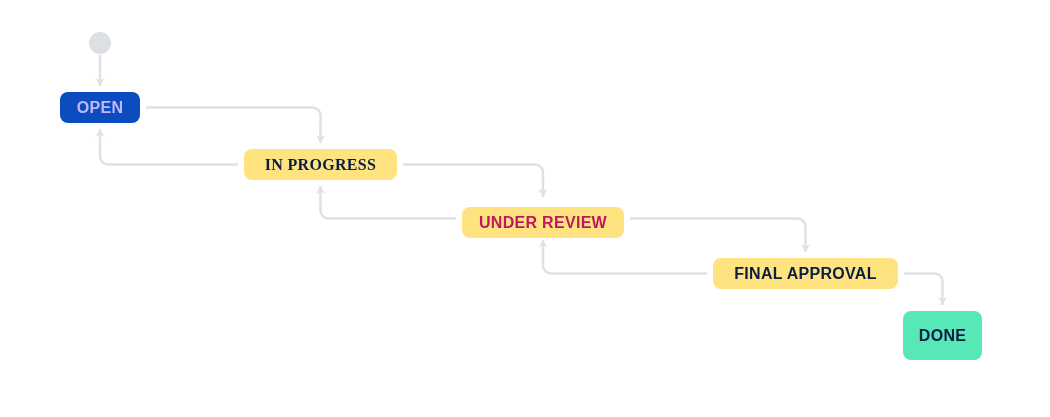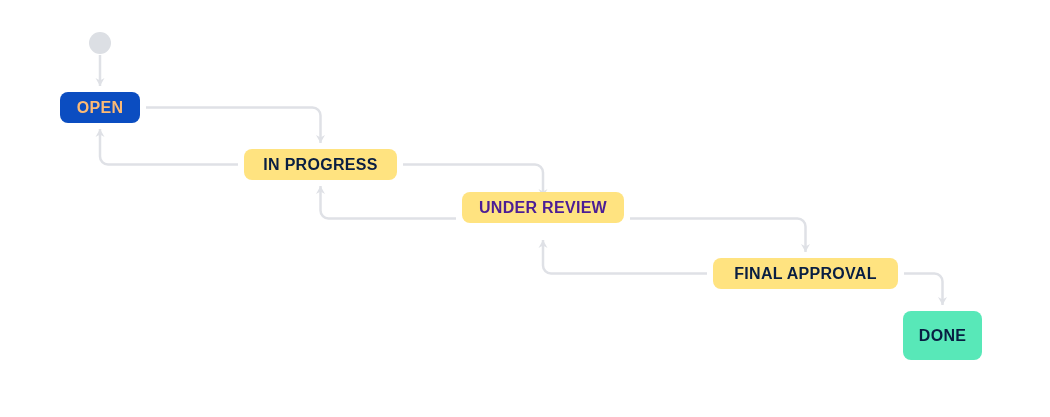--- a/index.html
+++ b/index.html
@@ -48,27 +48,27 @@
       <circle cx="100" cy="43" r="11" fill="#DCDFE4"></circle>
       <path d="M 100 55 V 86" fill="none" stroke="#DFE1E6" stroke-width="2.5" marker-end="url(#arw)"></path>
       <path d="M 146 107.5 H 312.5 A 8 8 0 0 1 320.5 115.5 V 143" fill="none" stroke="#DFE1E6" stroke-width="2.5" marker-end="url(#arw)"></path>
       <path d="M 238 164.5 H 108 A 8 8 0 0 1 100 156.5 V 129" fill="none" stroke="#DFE1E6" stroke-width="2.5" marker-end="url(#arw)"></path>
       <path d="M 403 164.5 H 535 A 8 8 0 0 1 543 172.5 V 197" fill="none" stroke="#DFE1E6" stroke-width="2.5" marker-end="url(#arw)"></path>
       <path d="M 456 218.5 H 328.5 A 8 8 0 0 1 320.5 210.5 V 186" fill="none" stroke="#DFE1E6" stroke-width="2.5" marker-end="url(#arw)"></path>
       <path d="M 630 218.5 H 797.5 A 8 8 0 0 1 805.5 226.5 V 252" fill="none" stroke="#DFE1E6" stroke-width="2.5" marker-end="url(#arw)"></path>
       <path d="M 707 273.5 H 551 A 8 8 0 0 1 543 265.5 V 240" fill="none" stroke="#DFE1E6" stroke-width="2.5" marker-end="url(#arw)"></path>
       <path d="M 904 273.5 H 934.5 A 8 8 0 0 1 942.5 281.5 V 305" fill="none" stroke="#DFE1E6" stroke-width="2.5" marker-end="url(#arw)"></path>
     </svg>
-    <div class="status-node" style="left: 60px; top: 92px; width: 80px; height: 31px; background: rgb(11, 77, 193); color: #fdba74;">
+    <div class="status-node" style="left: 60px; top: 92px; width: 80px; height: 31px; background: rgb(11, 77, 193); color: #c4b5fd;">
       <span>OPEN</span>
     </div>
-    <div class="status-node" style="left: 244px; top: 149px; width: 153px; height: 31px; background: rgb(255, 227, 128); color: rgb(9, 30, 66);">
+    <div class="status-node" style="left: 244px; top: 149px; width: 153px; height: 31px; background: rgb(255, 227, 128); color: rgb(9, 30, 66); font-family: Liberation Serif, serif;">
       <span>IN PROGRESS</span>
     </div>
-    <div class="status-node" style="left: 462px; top: 192px; width: 162px; height: 31px; background: rgb(255, 227, 128); color: #4c1d95;">
+    <div class="status-node" style="left: 462px; top: 207px; width: 162px; height: 31px; background: rgb(255, 227, 128); color: #be185d;">
       <span>UNDER REVIEW</span>
     </div>
     <div class="status-node" style="left: 713px; top: 258px; width: 185px; height: 31px; background: rgb(255, 227, 128); color: rgb(9, 30, 66);">
       <span>FINAL APPROVAL</span>
     </div>
     <div class="status-node" style="left: 903px; top: 311px; width: 79px; height: 49px; background: rgb(88, 232, 184); color: rgb(9, 30, 66);">
       <span>DONE</span>
     </div>
   </div>
 

